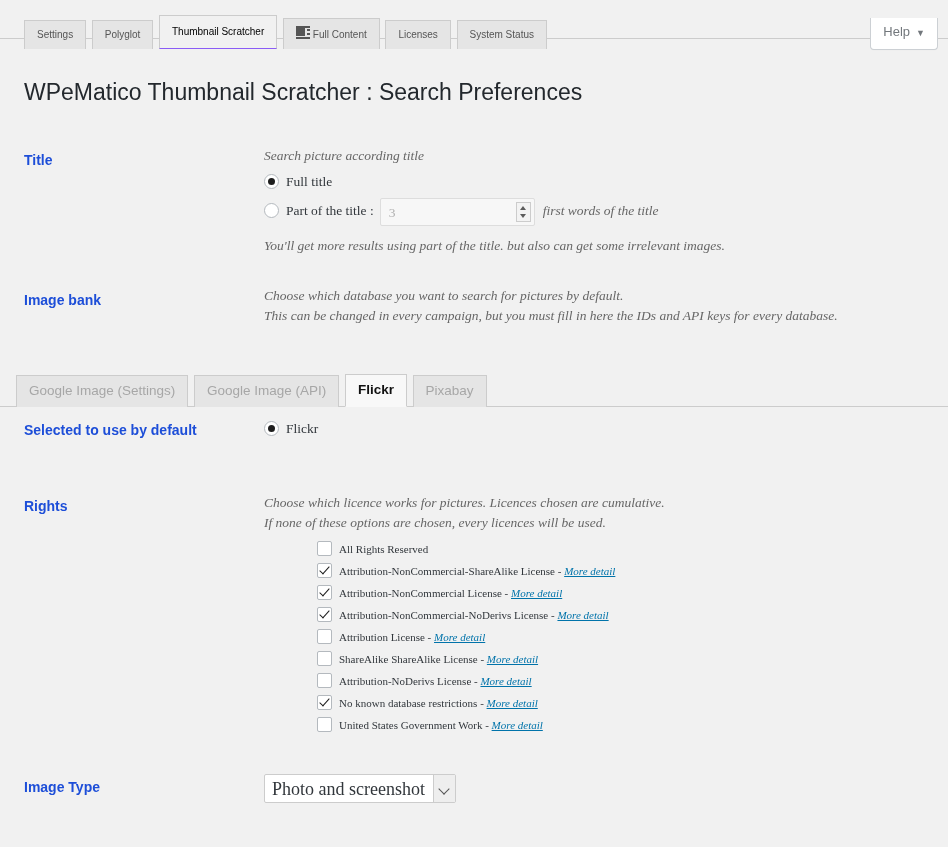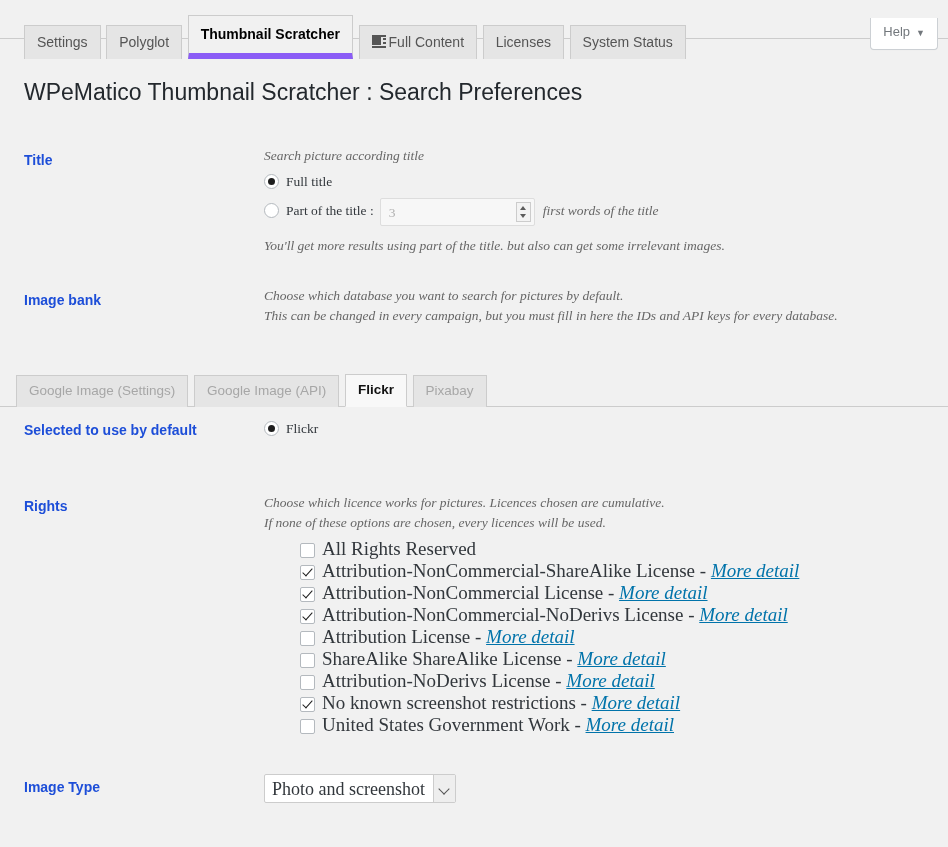--- a/index.html
+++ b/index.html
@@ -59,32 +59,32 @@
   .nav-tab {
     display: inline-block;
     position: relative;
     top: 1px;
     margin: 0 2px -1px 0;
     padding: 7px 12px 8px 12px;
     border: 1px solid #ccc;
     border-bottom: none;
     background: #e5e5e5;
     color: #555;
-    font-size: 14px;
+    font-size: 10px;
     line-height: 1.3;
     text-decoration: none;
     cursor: pointer;
     vertical-align: bottom;
     box-sizing: border-box;
   }
   .nav-tab.active {
     background: #f1f1f1;
-    border-bottom: 6px solid #8b5cf6;
+    border-bottom: 1px solid #8b5cf6;
     color: #000;
-    font-weight: bold;
+    font-weight: normal;
     padding-top: 9px;
     padding-bottom: 10px;
   }
   .nav-tab .tab-ico {
     display: inline-block;
     width: 15px;
     height: 14px;
     margin-right: 2px;
     vertical-align: -2px;
     position: relative;
@@ -266,23 +266,23 @@
   .inner-tab.active {
     background: #f8f8f8;
     border-bottom: 1px solid #f8f8f8;
     color: #111;
     font-weight: bold;
   }
 
   
   .chk-row {
     display: block;
-    margin: 2px 0;
+    margin: 2px 17px;
     line-height: 20px;
-    font-size: 19px;
+    font-size: 11px;
     color: #32373c;
     white-space: nowrap;
     padding-left: 36px;
   }
   .chk {
     display: inline-block;
     width: 15px;
     height: 15px;
     border: 1px solid #b4b9be;
     background: #fff;
@@ -483,21 +483,21 @@
 
             <label class="chk-row">
               <span class="chk"></span><span class="chk-lbl">ShareAlike ShareAlike License</span><span class="dash">&nbsp;-&nbsp;</span><a class="more-detail">More detail</a>
             </label>
 
             <label class="chk-row">
               <span class="chk"></span><span class="chk-lbl">Attribution-NoDerivs License</span><span class="dash">&nbsp;-&nbsp;</span><a class="more-detail">More detail</a>
             </label>
 
             <label class="chk-row">
-              <span class="chk on"></span><span class="chk-lbl">No known screenshot restrictions</span><span class="dash">&nbsp;-&nbsp;</span><a class="more-detail">More detail</a>
+              <span class="chk on"></span><span class="chk-lbl">No known database restrictions</span><span class="dash">&nbsp;-&nbsp;</span><a class="more-detail">More detail</a>
             </label>
 
             <label class="chk-row">
               <span class="chk"></span><span class="chk-lbl">United States Government Work</span><span class="dash">&nbsp;-&nbsp;</span><a class="more-detail">More detail</a>
             </label>
 
           </div>
         </td>
       </tr>
 

